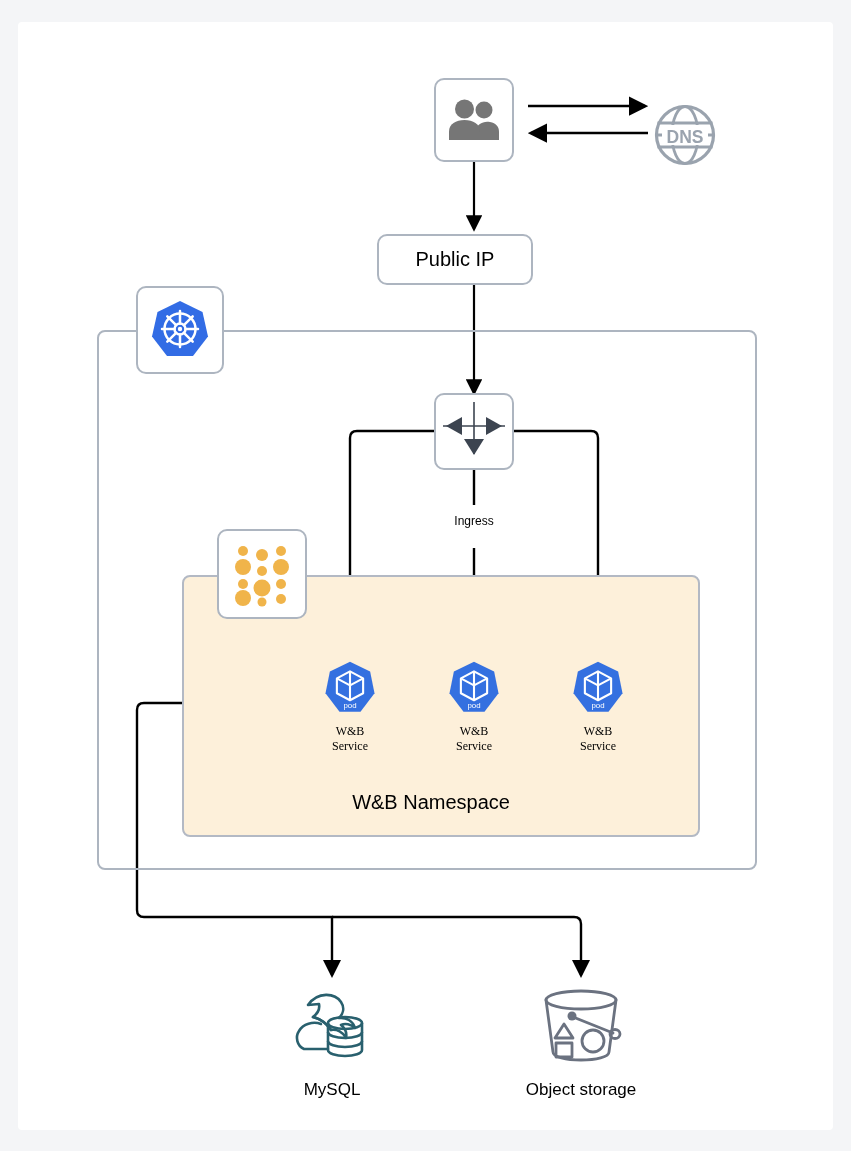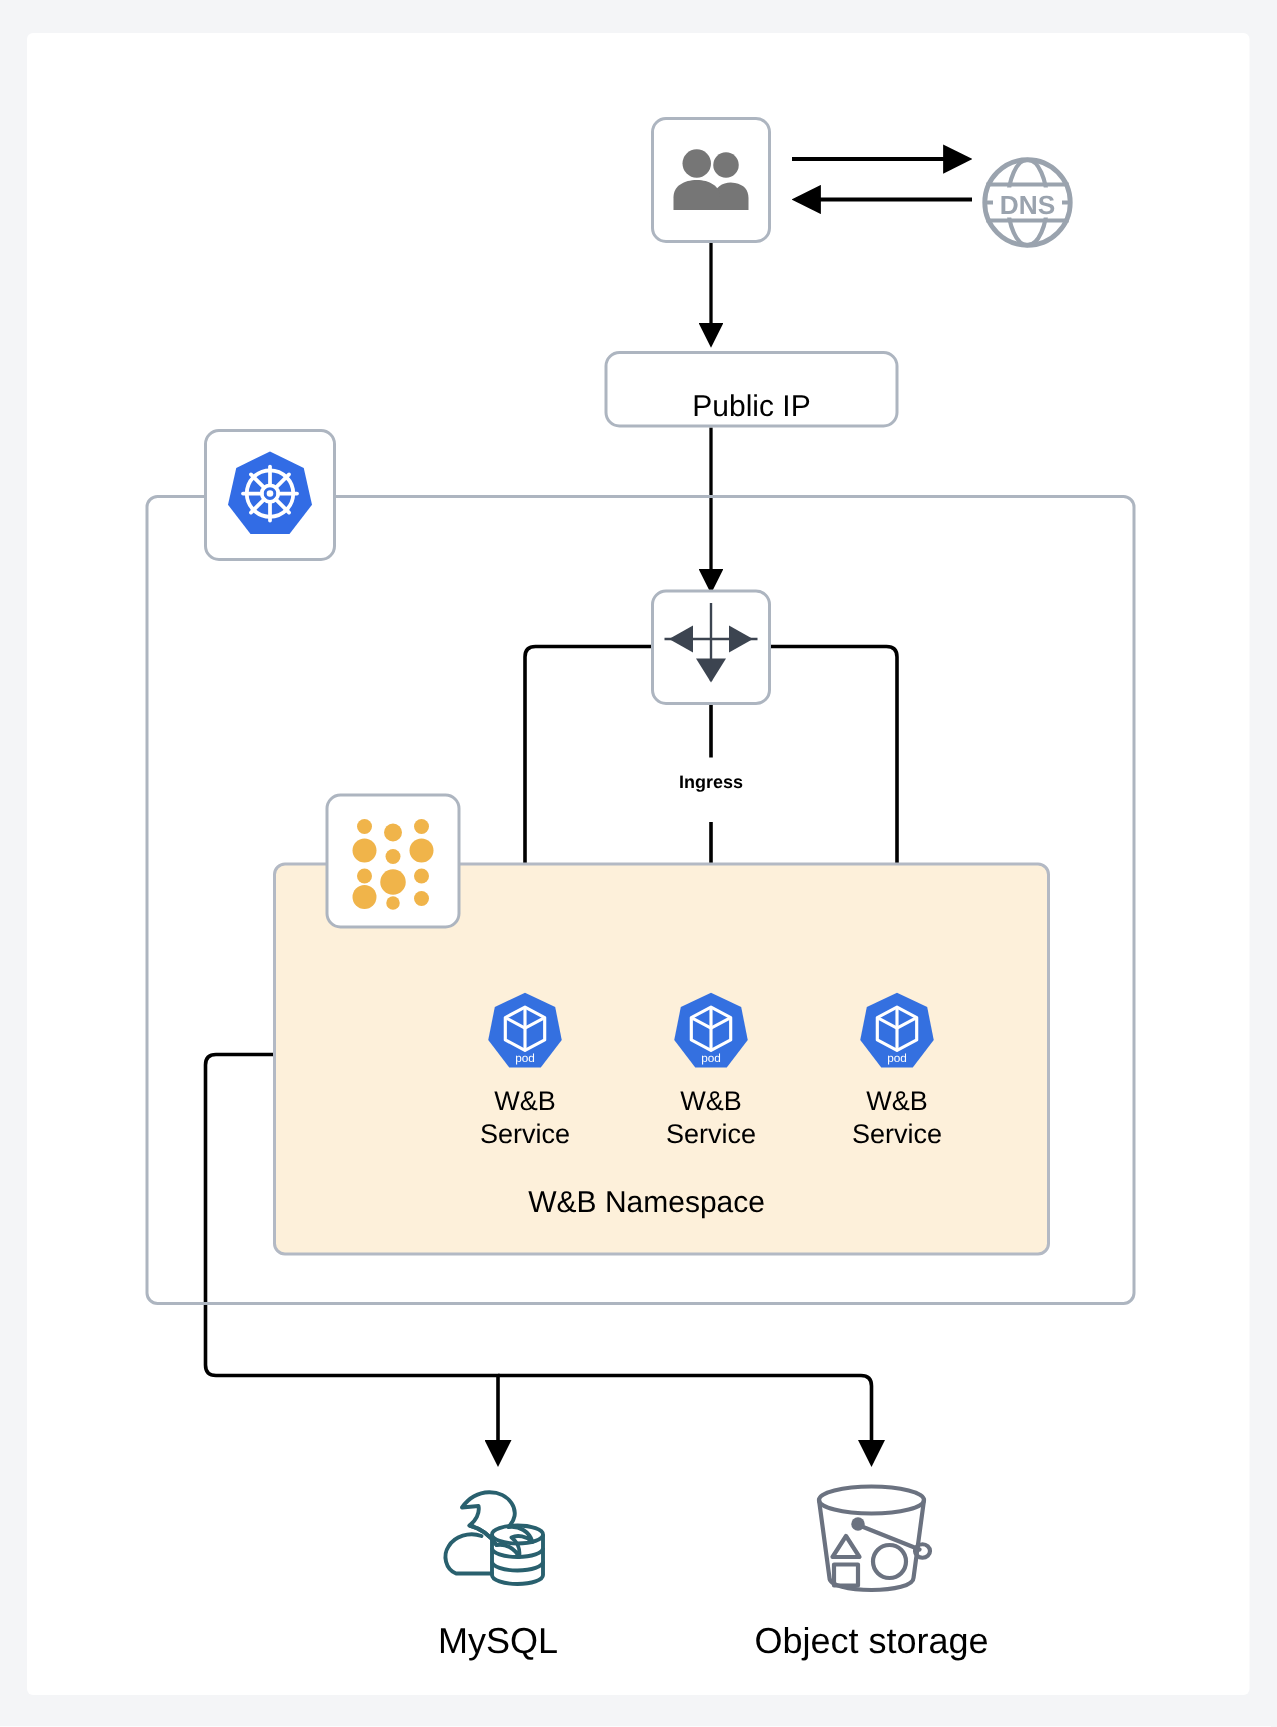--- a/index.html
+++ b/index.html
@@ -43,23 +43,23 @@
   }
   .label {
     position: absolute;
     text-align: center;
     color: #000000;
     line-height: 1.22;
     white-space: pre;
     box-sizing: border-box;
   }
   .lbl-lg   { font-size: 20px; }
-  .lbl-md   { font-size: 24px; }
-  .lbl-sm   { font-size: 12px; font-weight: bold; }
-  .lbl-node { font-size: 18px; }
+  .lbl-md   { font-size: 17px; }
+  .lbl-sm   { font-size: 12px; }
+  .lbl-node { font-size: 12px; font-family: Liberation Serif, serif; }
   .centerbox {
     display: flex;
     align-items: center;
     justify-content: center;
   }
   .iconwrap {
     position: absolute;
     display: flex;
     align-items: center;
     justify-content: center;
@@ -153,21 +153,21 @@
       <circle cx="32" cy="32" r="28.5" fill="none" stroke="#9aa3ae" stroke-width="3.2"></circle>
       <ellipse cx="32" cy="32" rx="13" ry="28.5" fill="none" stroke="#9aa3ae" stroke-width="2.8"></ellipse>
       <line x1="4.5" y1="20" x2="59.5" y2="20" stroke="#9aa3ae" stroke-width="2.8"></line>
       <line x1="4.5" y1="44" x2="59.5" y2="44" stroke="#9aa3ae" stroke-width="2.8"></line>
       <line x1="3.5" y1="32" x2="60.5" y2="32" stroke="#9aa3ae" stroke-width="2.8"></line>
       <rect x="9" y="22" width="46" height="20" fill="#ffffff"></rect>
       <text x="32" y="39.5" text-anchor="middle" font-family="Liberation Sans, sans-serif" font-size="17.5" font-weight="bold" fill="#9aa3ae">DNS</text>
     </svg>
   </div>
 
-  <div class="node rbox centerbox" style="left:403px; top:234px; width:196px; height:51px;align-items:flex-end;">
+  <div class="node rbox centerbox" style="left:377px; top:234px; width:156px; height:51px;">
     <span class="lbl-lg" style="color:#000;">Public IP</span>
   </div>
 
   <div class="node rbox centerbox" style="left:136px; top:286px; width:88px; height:88px;">
     <svg width="64" height="64" viewBox="0 0 64 64">
       <polygon points="32,3 54.5,14 60,38.5 45,58 19,58 4,38.5 9.5,14" fill="#326ce5"></polygon>
       <g stroke="#ffffff" stroke-width="2.5" fill="none" stroke-linecap="round">
         <circle cx="32" cy="31" r="15.5"></circle>
         <circle cx="32" cy="31" r="5.5"></circle>
         <line x1="32" y1="13" x2="32" y2="25.5"></line>

